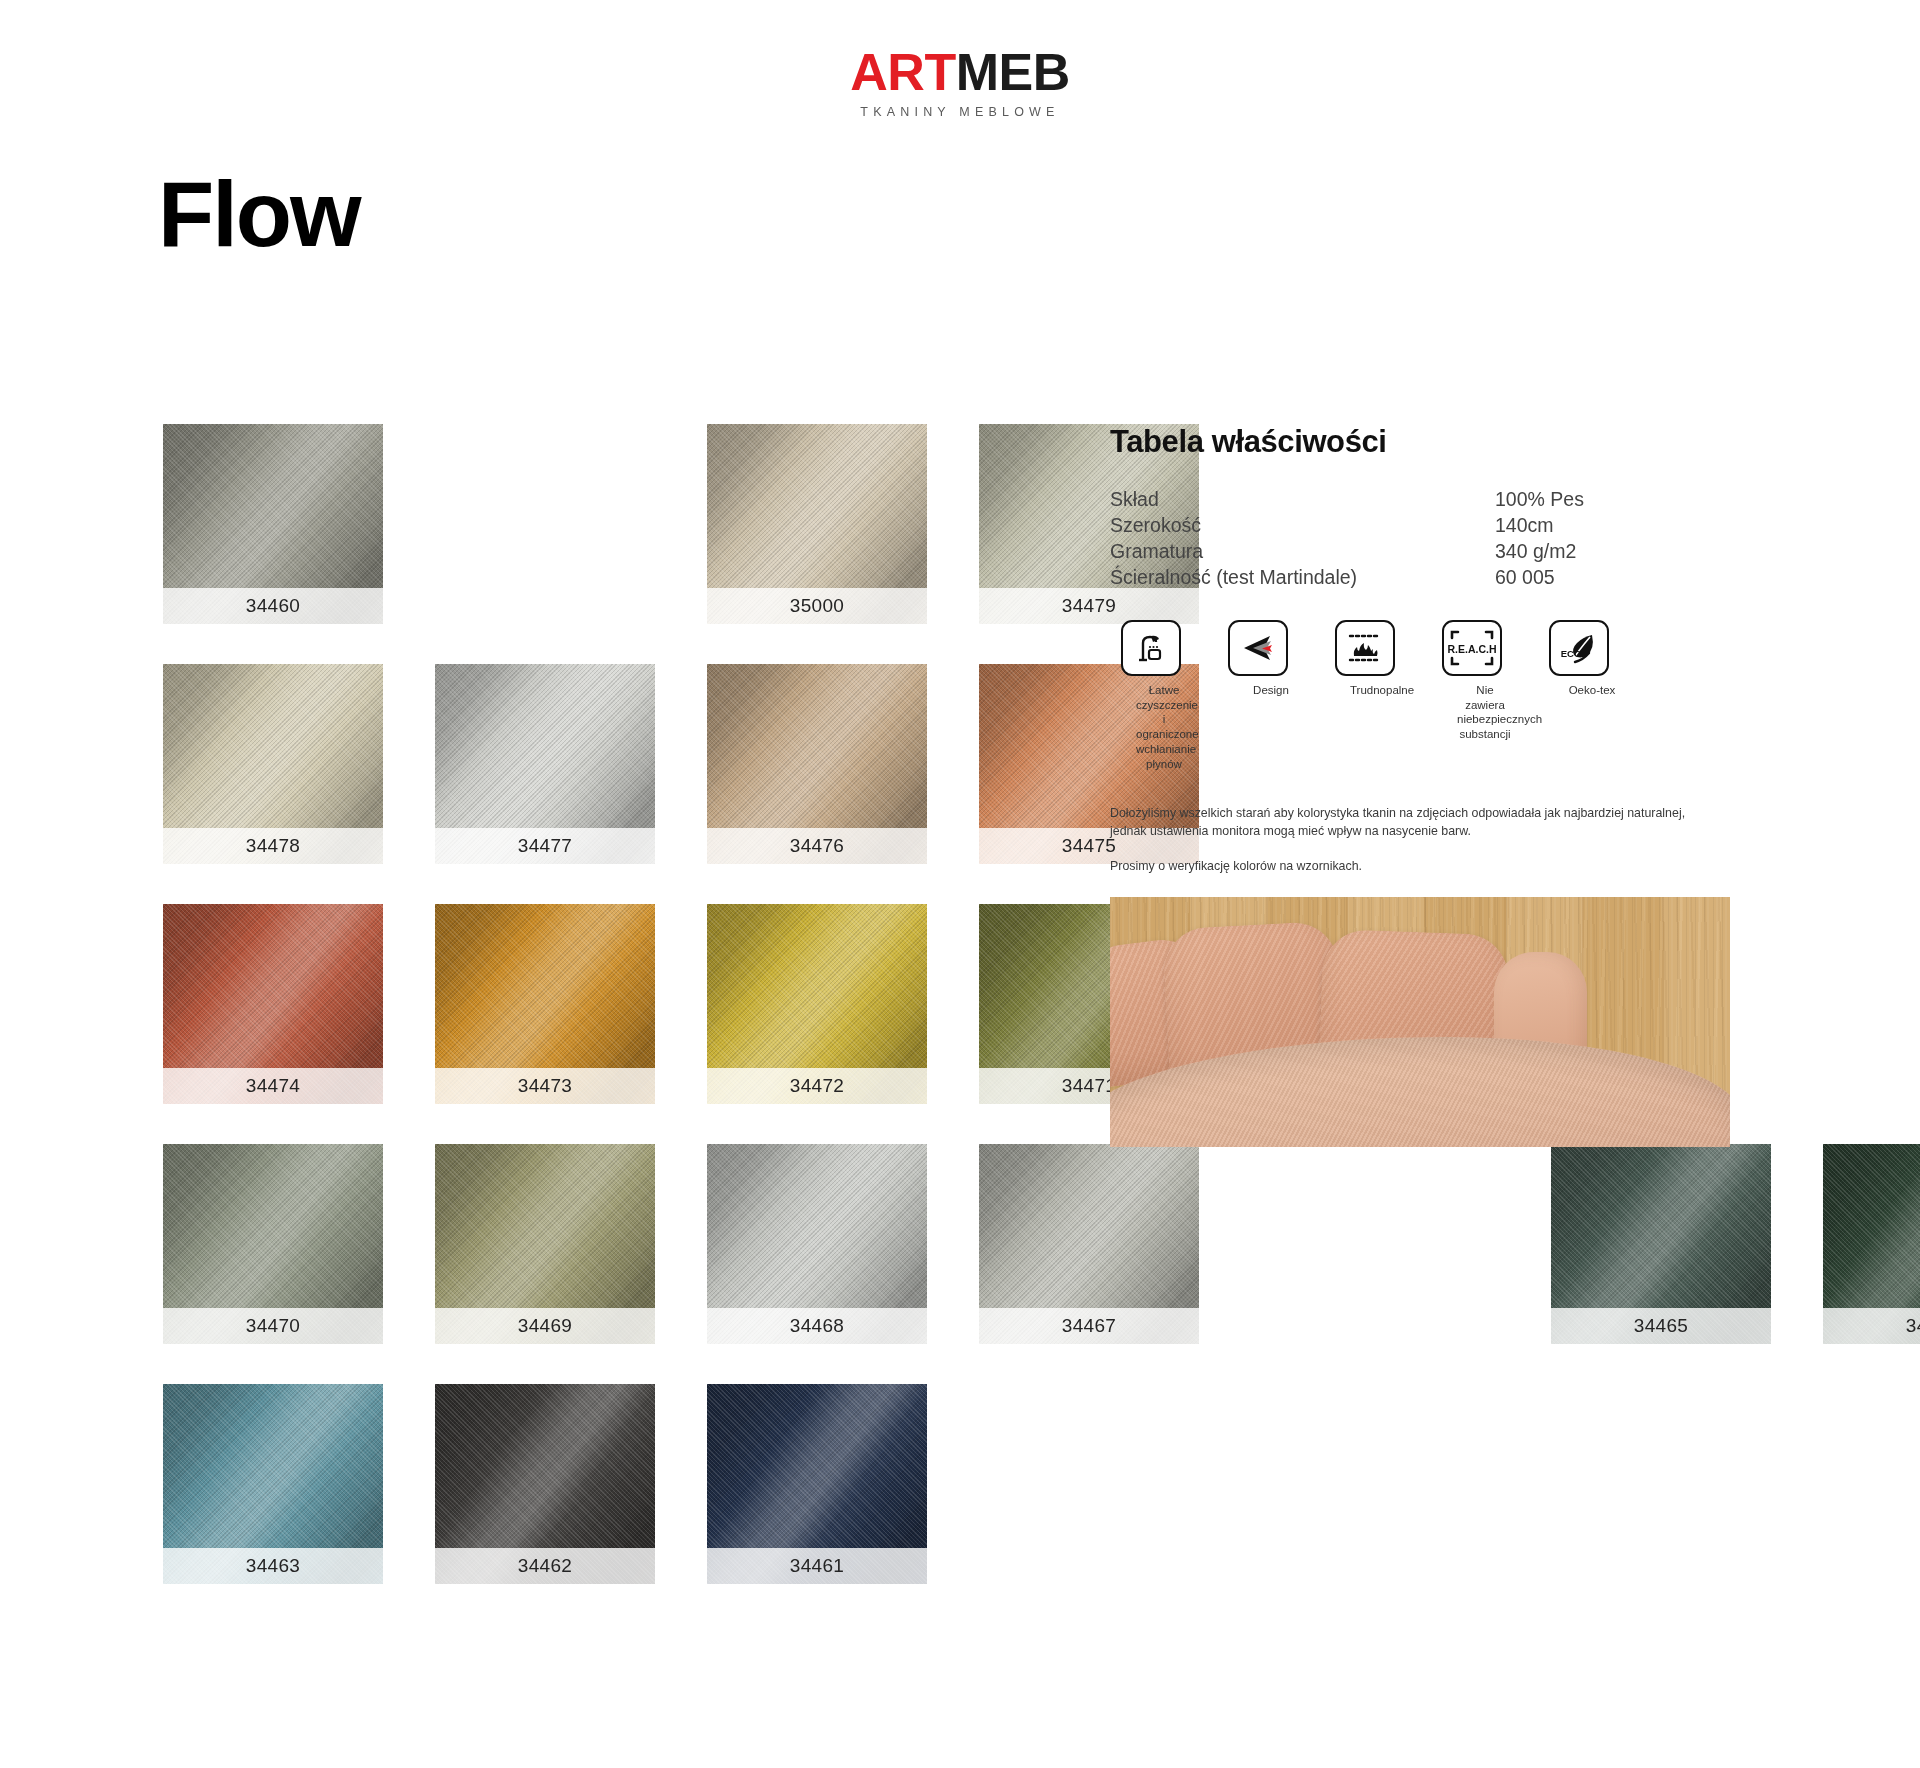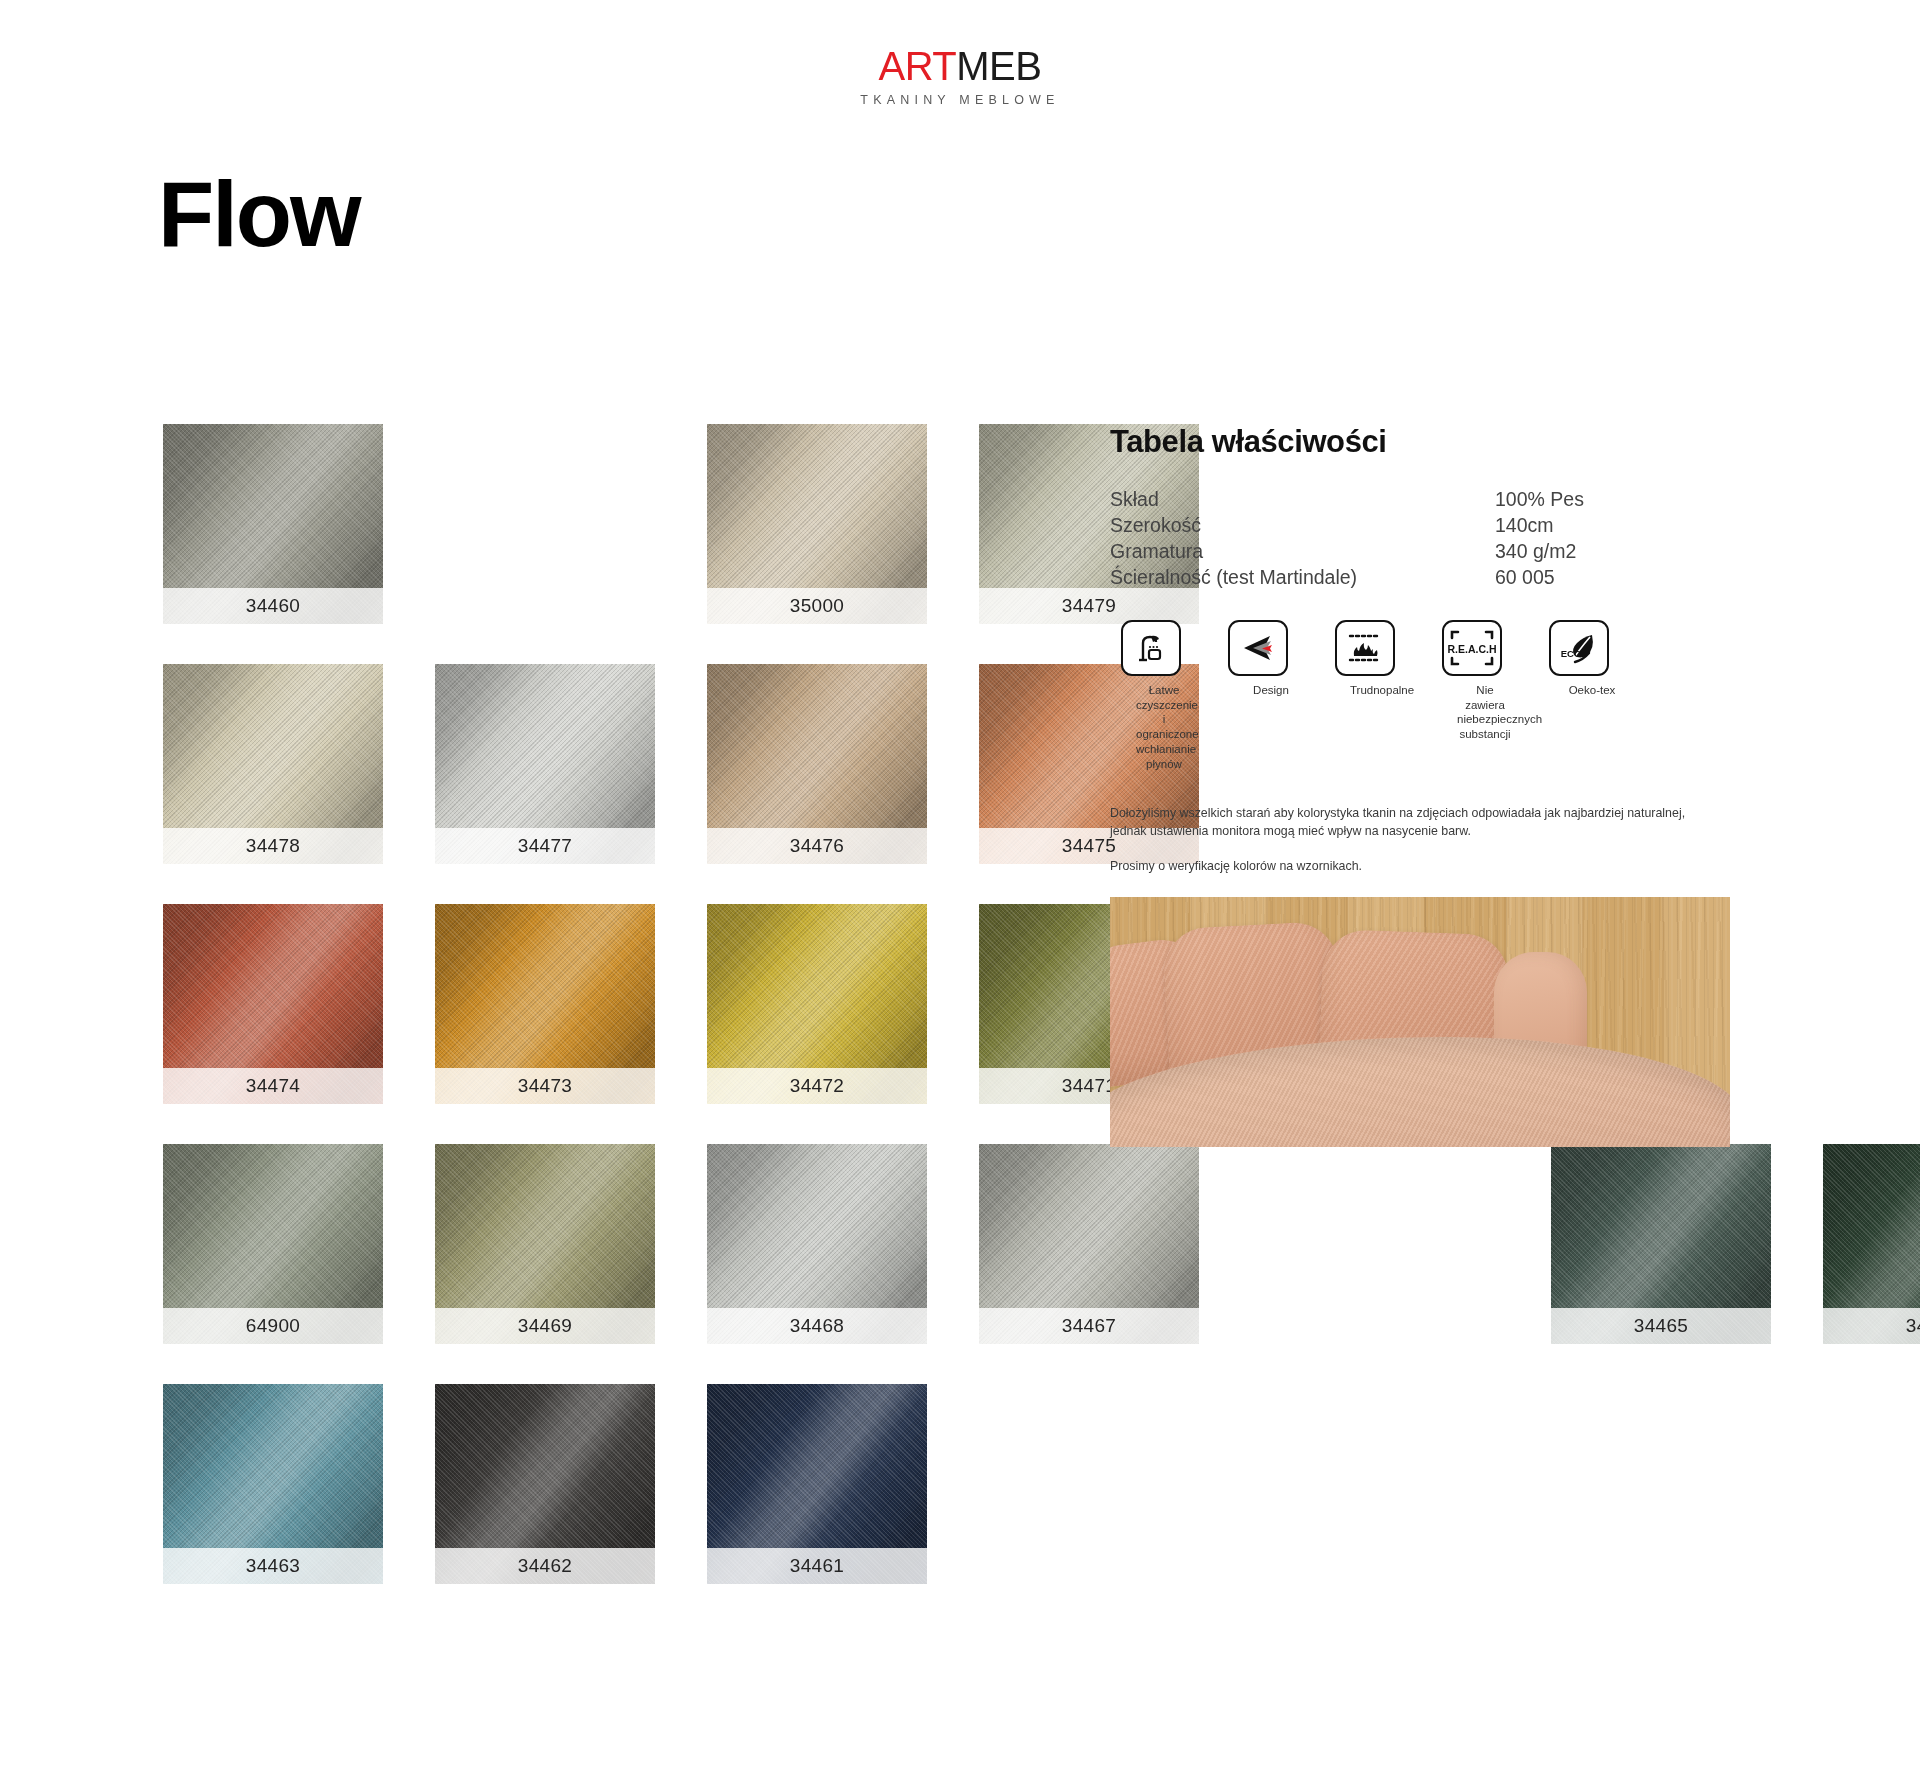--- a/index.html
+++ b/index.html
@@ -19,22 +19,22 @@
   }
 
   
   .logo-block {
     position: absolute;
     left: 0; right: 0;
     top: 46px;
     text-align: center;
   }
   .logo-word {
-    font-size: 40px;
-    font-weight: 400;
+    font-size: 52px;
+    font-weight: 700;
     letter-spacing: -0.5px;
     line-height: 1;
     font-family: "Liberation Sans", sans-serif;
   }
   .logo-art { color: #e31e24; }
   .logo-meb { color: #1c1c1c; }
   .logo-sub {
     margin-top: 7px;
     font-size: 12.5px;
     letter-spacing: 5.2px;
@@ -366,21 +366,21 @@
       </div>
     </div>
     <div class="swatch-row">
       <div class="swatch" style="left: 0px;">
         <div class="fold">
           <div class="base" style="background: rgb(142, 149, 131);"></div>
           <div class="shade"></div>
           <div class="weave"></div>
           <div class="edge"></div>
         </div>
-        <div class="swatch-label">64900</div>
+        <div class="swatch-label">34470</div>
       </div>
       <div class="swatch" style="left: 272px;">
         <div class="fold">
           <div class="base" style="background: rgb(156, 154, 111);"></div>
           <div class="shade"></div>
           <div class="weave"></div>
           <div class="edge"></div>
         </div>
         <div class="swatch-label">34469</div>
       </div>

